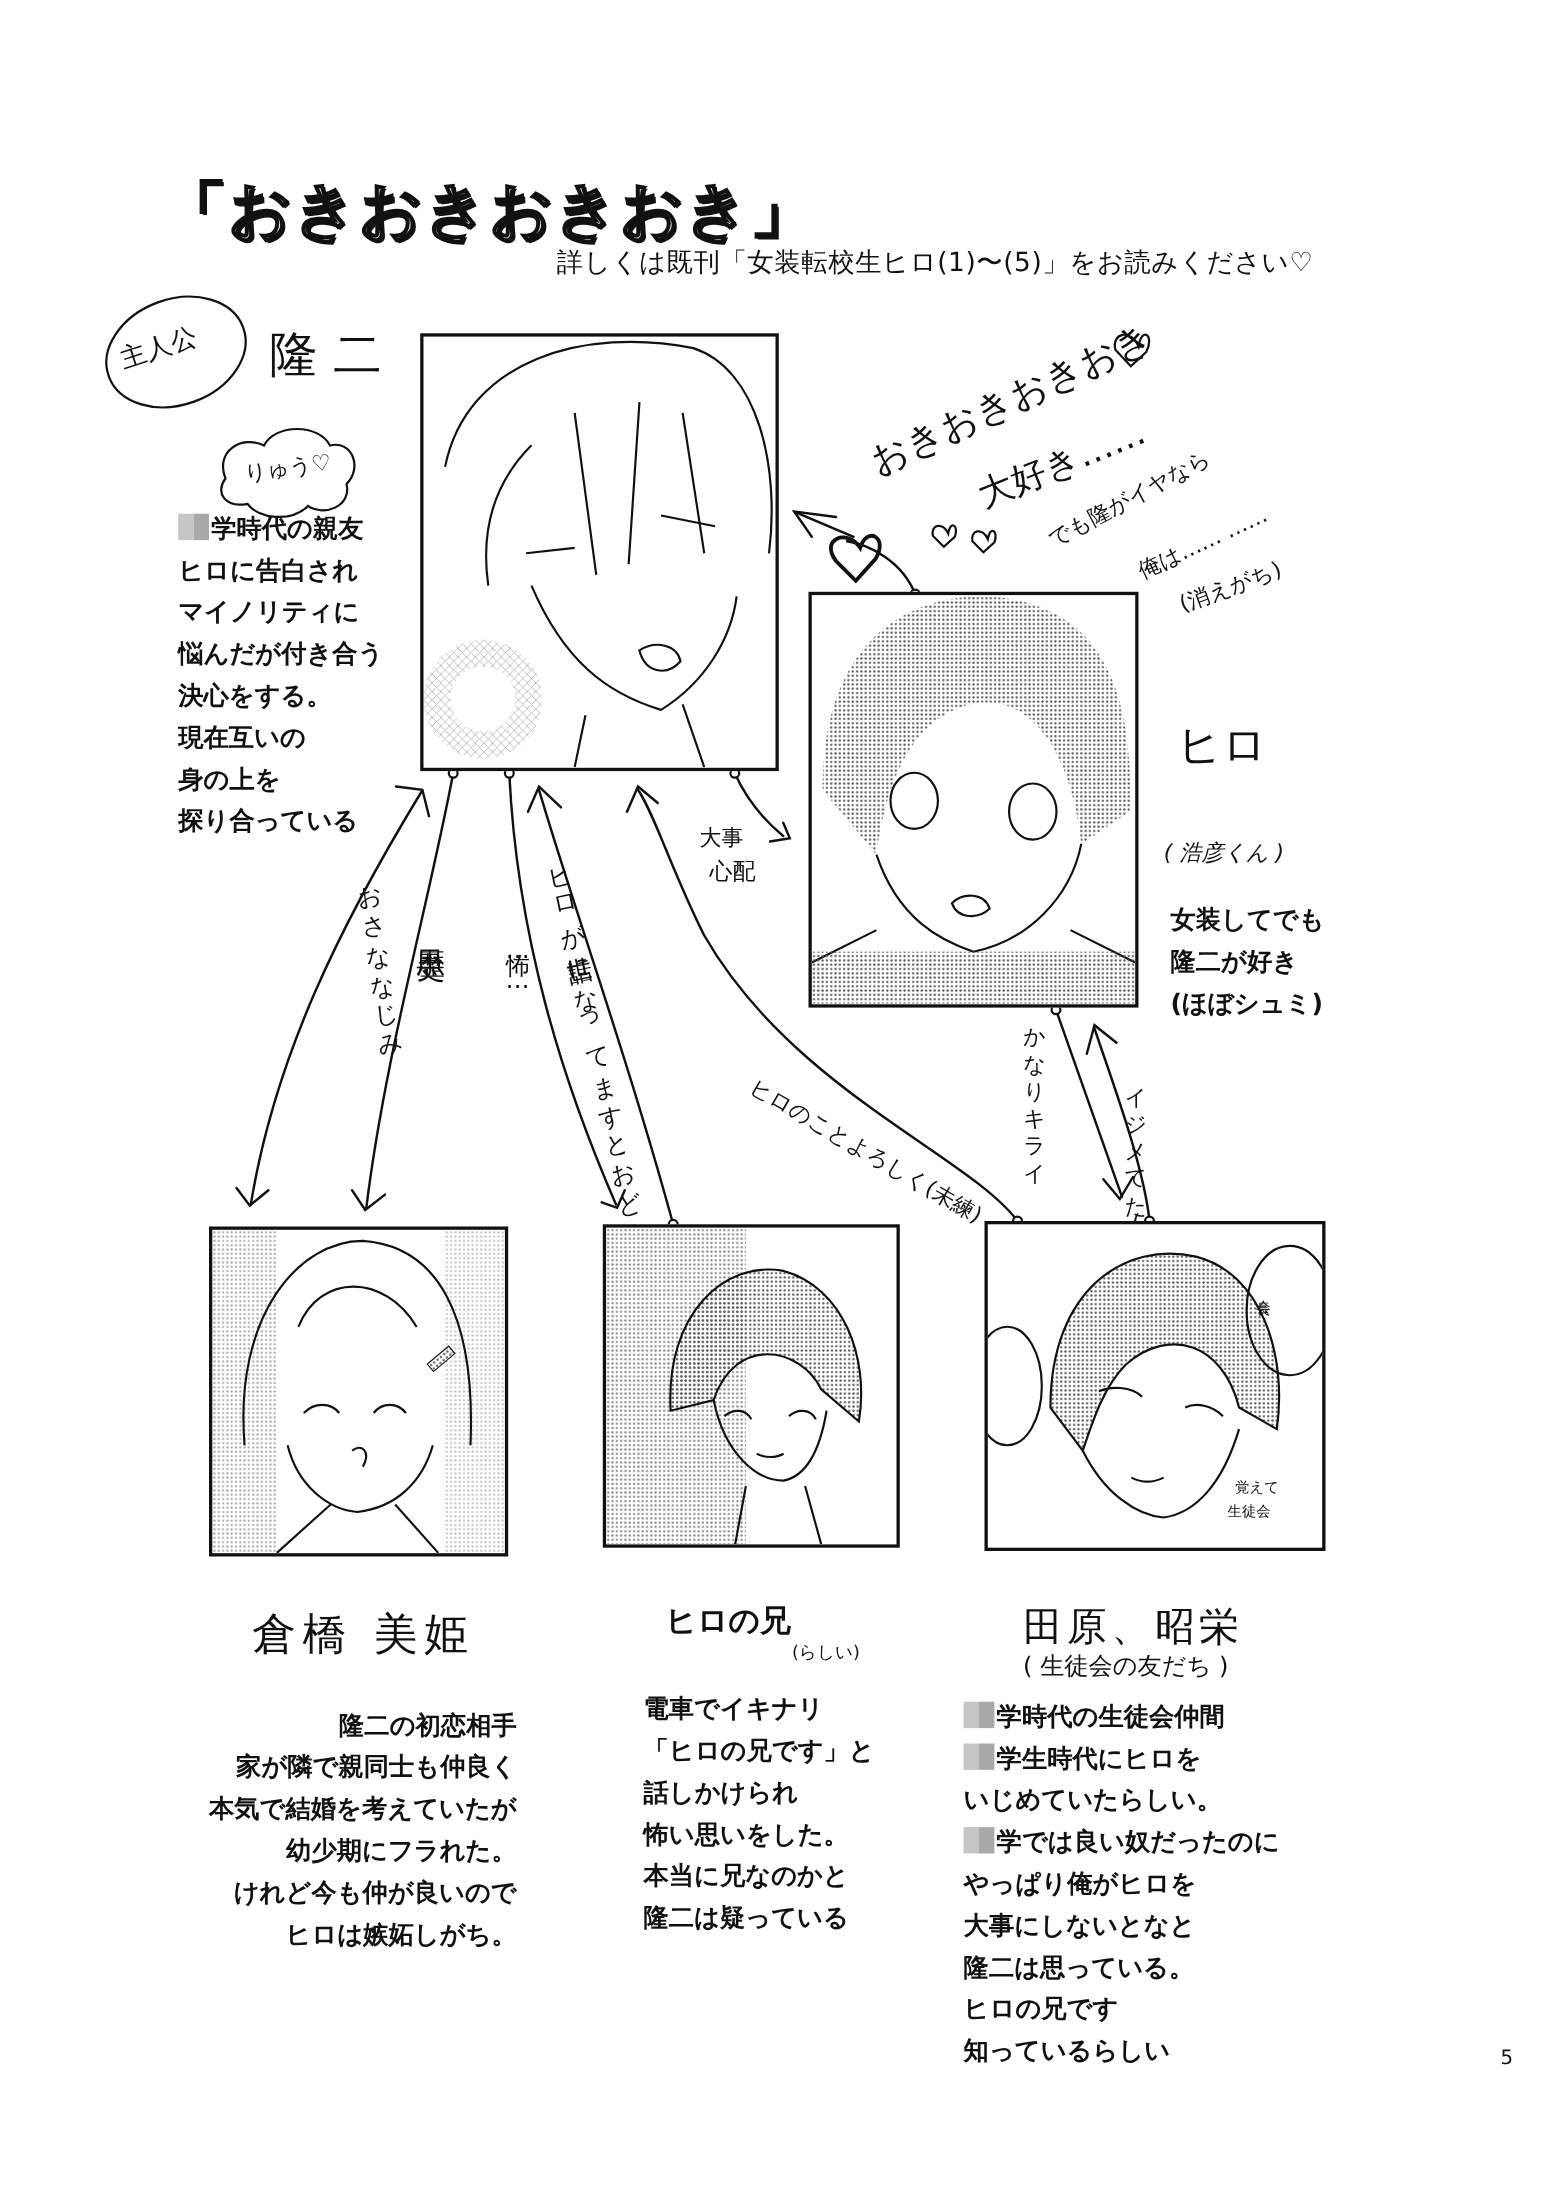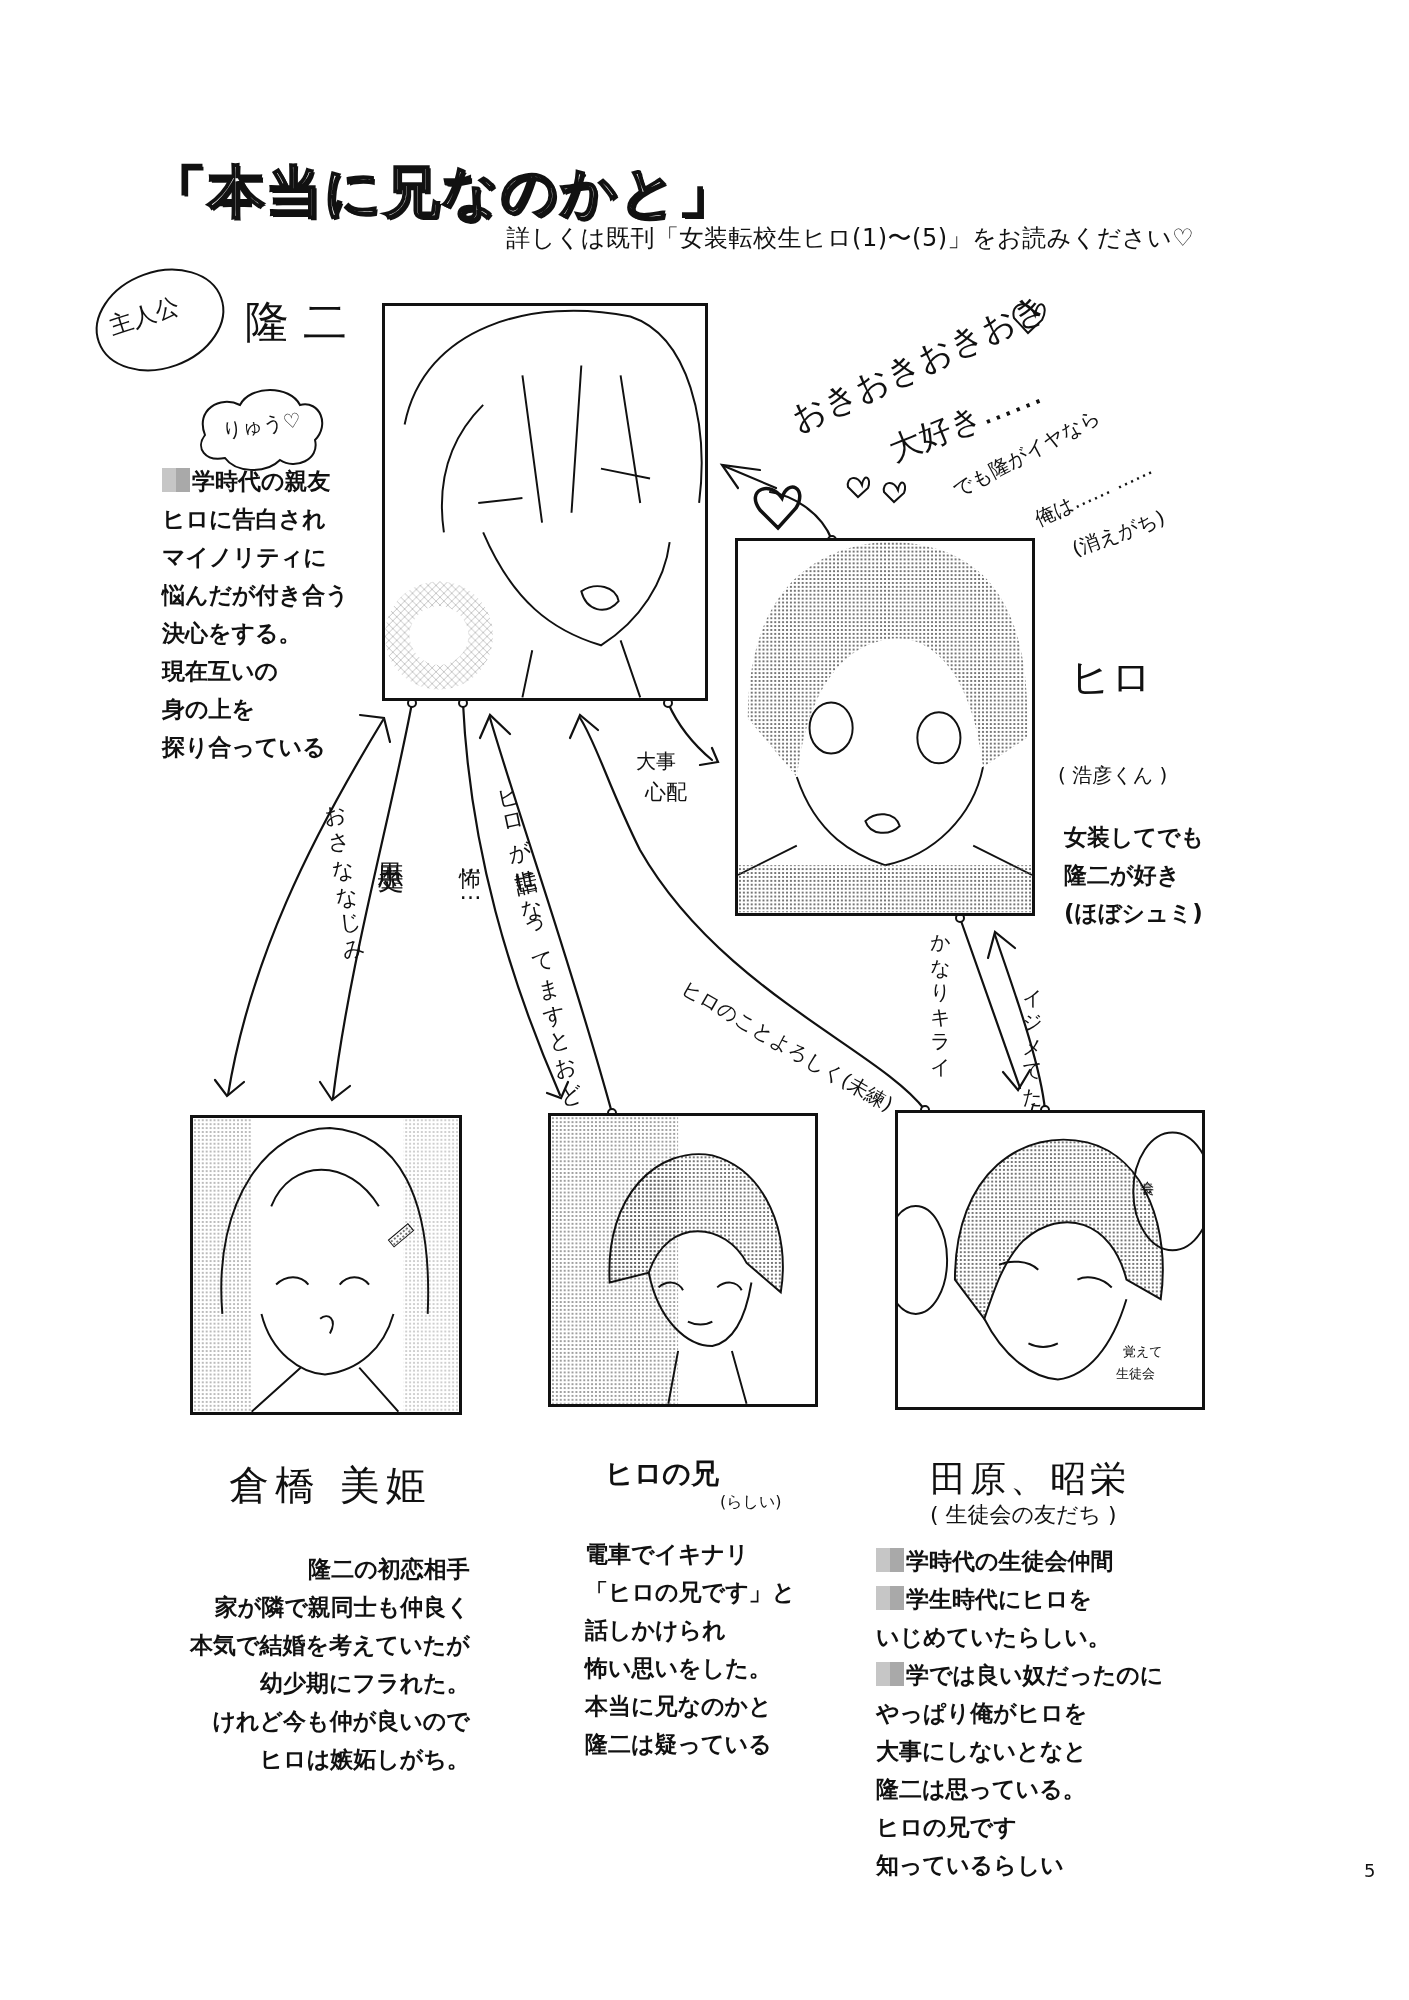--- a/index.html
+++ b/index.html
@@ -18,21 +18,21 @@
   .hand { font-family:"DejaVu Sans", sans-serif; font-weight:normal; color:#111; white-space:nowrap; }
   .censor { display:inline-block; width:28px; height:24px; vertical-align:-3px;
             background:linear-gradient(90deg,#c6c6c6 0 50%,#a9a9a9 50% 100%); margin-right:2px; }
   .vert { writing-mode:vertical-rl; text-orientation:upright; letter-spacing:2px; }
   #lines { position:absolute; left:0; top:0; width:1409px; height:2000px; pointer-events:none; }
 </style>
 </head>
 <body>
 
 <div class="abs title">
-  <span class="title-main">「本当に兄なのかと」</span>
+  <span class="title-main">「おきおきおきおき」</span>
 </div>
 <div class="abs subtitle">詳しくは既刊「女装転校生ヒロ(1)〜(5)」をお読みください♡</div>
 
 <svg id="lines" viewBox="0 0 1409 2000">
   <g fill="none" stroke="#111" stroke-width="2.2" stroke-linecap="round">
 
     <path d="M832 540 C820 510 790 495 770 492"></path>
     <path d="M760 470 L722 465 L738 488"></path>
     <path d="M776 488 L724 466"></path>
 
@@ -137,21 +137,21 @@
       <ellipse cx="95" cy="190" rx="22" ry="26"></ellipse>
       <ellipse cx="205" cy="200" rx="22" ry="26"></ellipse>
       <path d="M130 285 C140 275 160 275 165 290 C155 300 135 300 130 285 Z"></path>
       <path d="M0 340 L60 310 M300 340 L240 310"></path>
     </g>
     <rect x="0" y="330" width="300" height="48" fill="url(#dots)"></rect>
   </svg>
 </div>
 
 <div class="abs hand" style="left:1070px;top:650px;font-size:40px;">ヒロ</div>
-<div class="abs hand" style="left:1058px;top:762px;font-size:20px;">( 浩彦くん )</div>
+<div class="abs hand" style="left:1058px;top:762px;font-size:20px;font-style:italic;">( 浩彦くん )</div>
 <div class="abs desc" style="left:1064px;top:818px;">女装してでも
 隆二が好き
 (ほぼシュミ)</div>
 
 <div class="abs hand" style="left:636px;top:748px;font-size:20px;">大事</div>
 <div class="abs hand" style="left:645px;top:778px;font-size:21px;">心配</div>
 
 <div class="abs hand vert" style="left:328px;top:790px;font-size:22px;transform:rotate(-8deg);">おさななじみ</div>
 <div class="abs hand vert" style="left:374px;top:842px;font-size:26px;">黒歴史</div>
 <div class="abs hand vert" style="left:455px;top:850px;font-size:22px;">怖……</div>

